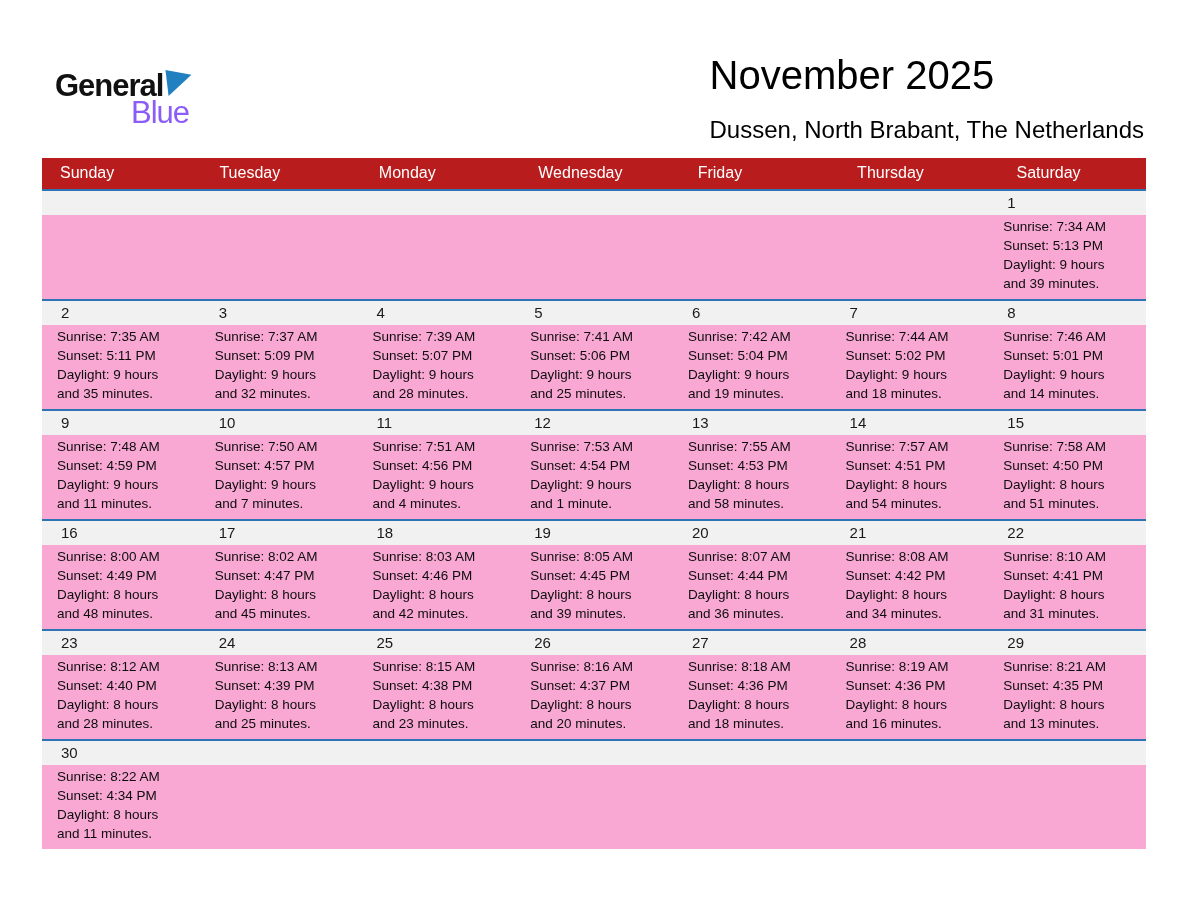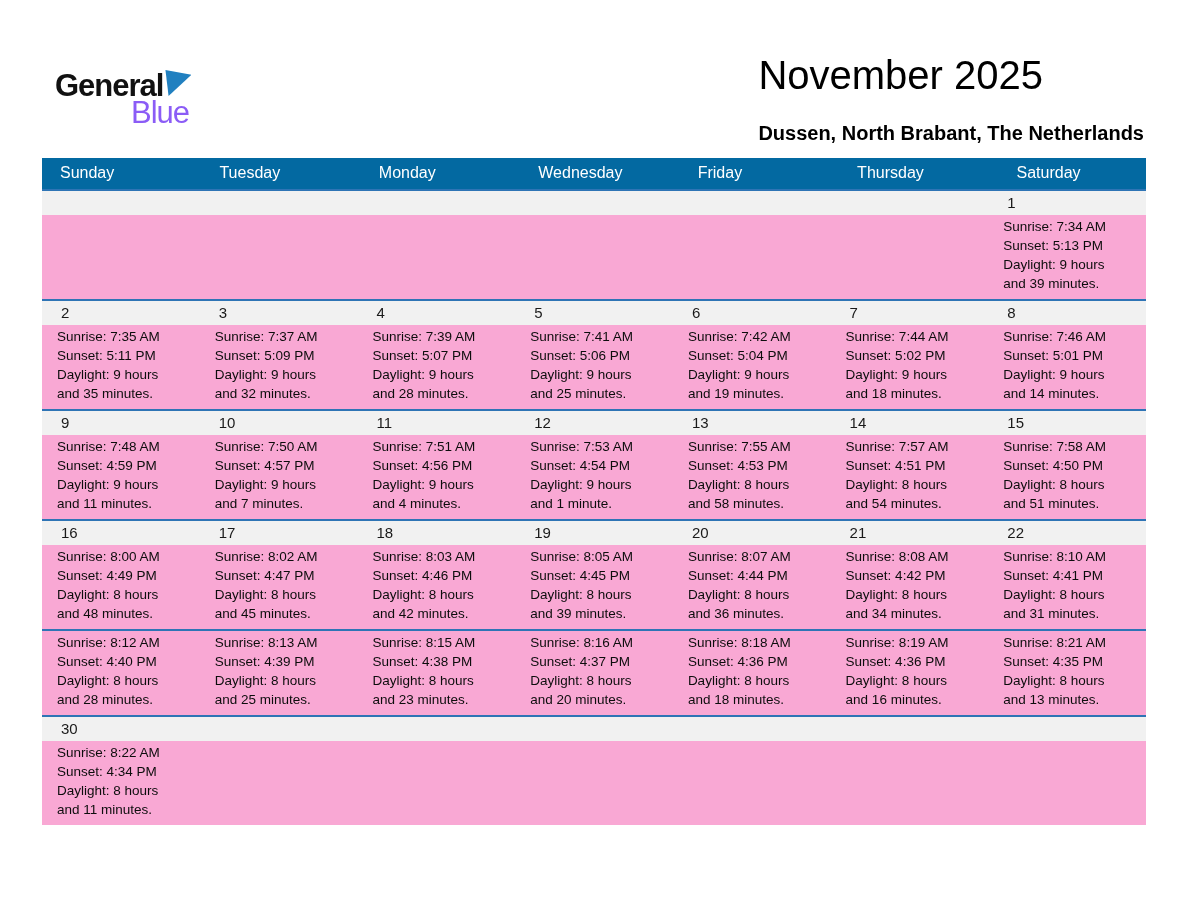--- a/index.html
+++ b/index.html
@@ -47,29 +47,29 @@
     margin-top: -4px;
   }
   .titles { }
   .month-title {
     font-size: 40px;
     font-weight: 400;
     color: #000000;
     line-height: 46px;
   }
   .location-subtitle {
-    font-size: 20px;
-    font-weight: 700;
+    font-size: 24px;
+    font-weight: 400;
     color: #000000;
-    margin-top: 24px;
+    margin-top: 18px;
   }
 
   
   .calendar { margin: 0 42px; }
-  .day-header-row { display: flex; background: #0369a1; gap: 12px; }
+  .day-header-row { display: flex; background: #b91c1c; gap: 12px; }
   .day-header-cell {
     flex: 1 1 0;
     color: #ffffff;
     font-size: 16px;
     font-weight: 400;
     padding: 6px 4px 7px 18px;
     white-space: nowrap;
     overflow: hidden;
   }
   .week-row { border-top: 2px solid #2E74B5; }
@@ -310,20 +310,29 @@
             </div>
             <div class="det-cell">
               <div class="det-line">Sunrise: 8:10 AM</div>
               <div class="det-line">Sunset: 4:41 PM</div>
               <div class="det-line">Daylight: 8 hours</div>
               <div class="det-line">and 31 minutes.</div>
             </div>
           </div>
         </div>
         <div class="week-row">
+          <div class="number-band">
+            <div class="num-cell">23</div>
+            <div class="num-cell">24</div>
+            <div class="num-cell">25</div>
+            <div class="num-cell">26</div>
+            <div class="num-cell">27</div>
+            <div class="num-cell">28</div>
+            <div class="num-cell">29</div>
+          </div>
           <div class="details-band">
             <div class="det-cell">
               <div class="det-line">Sunrise: 8:12 AM</div>
               <div class="det-line">Sunset: 4:40 PM</div>
               <div class="det-line">Daylight: 8 hours</div>
               <div class="det-line">and 28 minutes.</div>
             </div>
             <div class="det-cell">
               <div class="det-line">Sunrise: 8:13 AM</div>
               <div class="det-line">Sunset: 4:39 PM</div>

